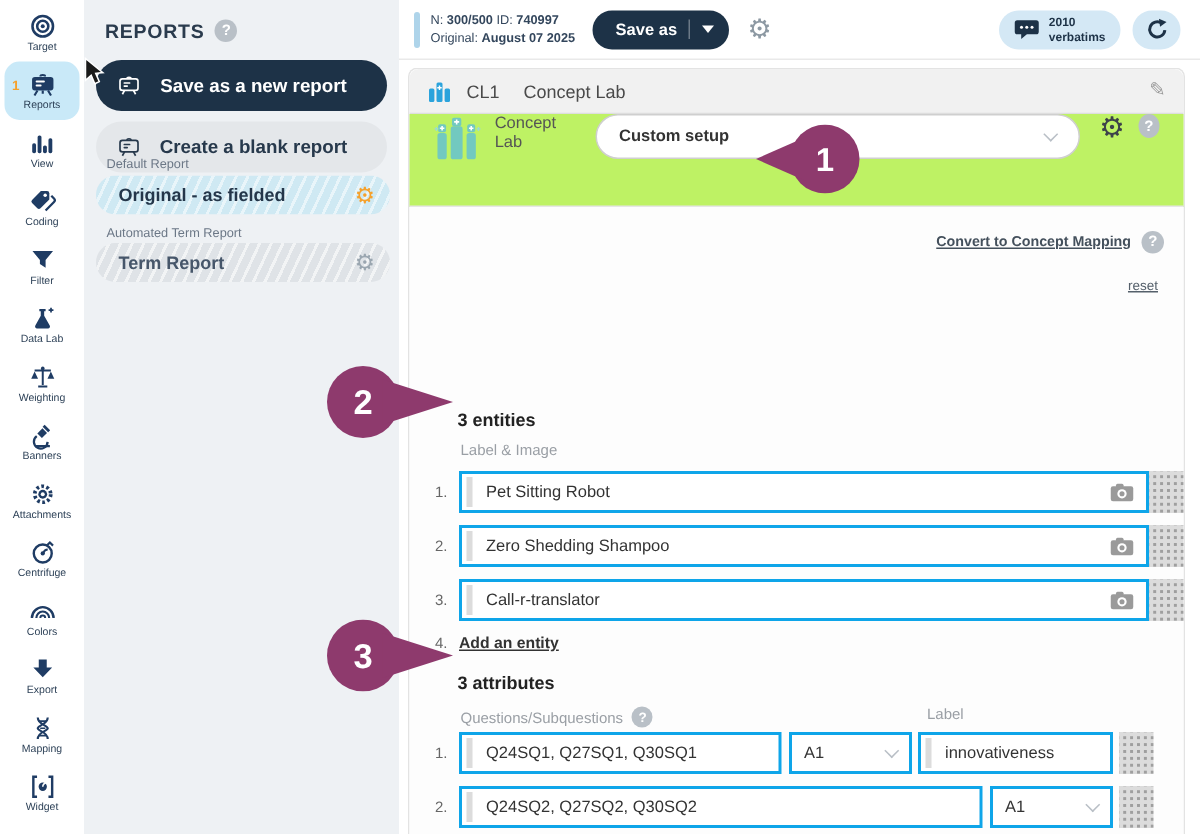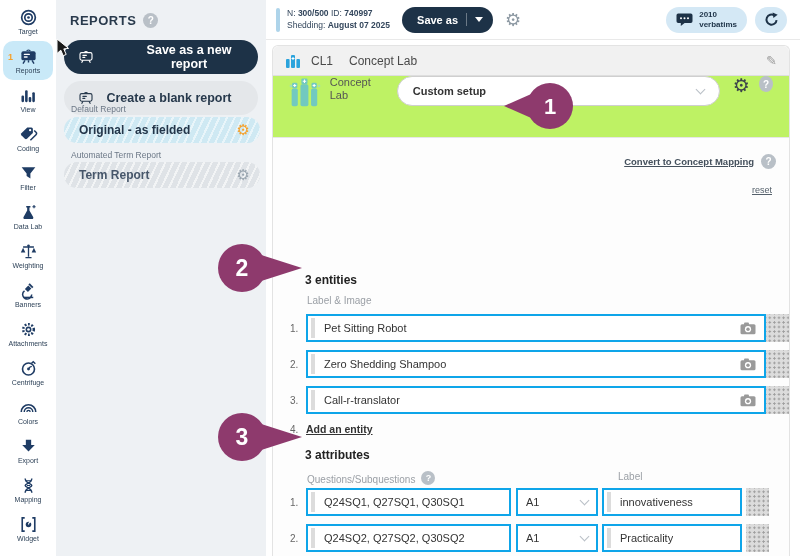--- a/index.html
+++ b/index.html
@@ -17,21 +17,21 @@
   
   .panel { position:absolute; left:56px; top:0; width:210px; height:556px; background:#eef1f4; z-index:2; }
   .panel-title-row { position:absolute; left:14px; top:13px; display:flex; align-items:center; gap:7px; }
   .panel-title { font-size:13px; font-weight:bold; color:#2a3b4d; letter-spacing:.5px; }
   .help { border-radius:50%; background:#b9c0c7; color:#fff; font-weight:bold; display:inline-flex; align-items:center; justify-content:center; }
   .help.h15 { width:15px; height:15px; font-size:10px; }
   .help.h14 { width:14px; height:14px; font-size:9px; }
   .help.h16 { width:16px; height:16px; font-size:10px; }
   .rbtn { position:absolute; left:8px; width:194px; height:34px; border-radius:18px; display:flex; align-items:center; padding:0 14px; cursor:pointer; }
   .rbtn .txt { flex:1; text-align:center; font-size:12.5px; font-weight:bold; }
-  .rbtn-dark { top:40px; background:#1d3247; color:#fff;gap:40px; }
+  .rbtn-dark { top:40px; background:#1d3247; color:#fff; }
   .rbtn-light { top:81px; background:#e4e7ea; color:#27394c; }
   .sec-label { position:absolute; left:15px; font-size:8.5px; color:#6b7786; }
   .pill { position:absolute; left:8px; width:196px; height:26px; border-radius:14px; display:flex; align-items:center; padding:0 10px 0 15px; font-size:12px; font-weight:bold; }
   .pill-cyan { top:117px; color:#24364a;
     background:repeating-linear-gradient(115deg, rgba(255,255,255,.55) 0 2px, rgba(0,0,0,0) 2px 7px), #cfe9f3; }
   .pill-gray { top:162px; color:#46566a;
     background:repeating-linear-gradient(115deg, rgba(255,255,255,.6) 0 2px, rgba(0,0,0,0) 2px 7px), #dfe3e7; }
   .gear { font-family:"DejaVu Sans", sans-serif; line-height:1; }
   .gear-orange { color:#f5a12c; font-size:15px; margin-left:auto; }
   .gear-muted { color:#9aa6b0; font-size:15px; margin-left:auto; }
@@ -80,21 +80,21 @@
   .ibox .leftbar { width:4px; height:20px; background:#dcdcdc; margin-left:3px; flex:none; }
   .ibox .itxt { font-size:11px; color:#333; margin-left:9px; white-space:nowrap; overflow:hidden; }
   .ibox.grow { flex:1; }
   .cam { margin-left:auto; margin-right:8px; flex:none; cursor:pointer; }
   .handle { width:23px; height:28px; background:#dcdcdc; flex:none; cursor:grab;
     background-image:radial-gradient(#9f9f9f 1px, rgba(0,0,0,0) 1.2px); background-size:4.6px 4.6px; background-position:1.5px 1.5px; }
   .add-row { position:absolute; left:17px; display:flex; align-items:center; }
   .add-link { font-size:10.5px; font-weight:bold; color:#333; text-decoration:underline; cursor:pointer; }
   .codebox { width:82px; margin-left:5px; padding:0 8px; cursor:pointer; }
   .codebox .ctxt { font-size:11px; color:#333; }
-  .labelbox { width:140px; margin-left:4px; }
+  .labelbox { width:130px; margin-left:4px; }
   .attr-handle { margin-left:4px; }
 
   
   .ann { position:absolute; z-index:40; }
   .ann svg text { font-family:"Liberation Sans", sans-serif; font-weight:bold; fill:#fff; }
   .cursor { position:absolute; left:56px; top:38px; z-index:50; }
 </style>
 </head>
 <body>
 
@@ -250,21 +250,21 @@
       <span>Term Report</span>
       <span class="gear gear-muted">⚙</span>
     </div>
   </aside>
 
   <main class="main">
     <div class="topbar">
       <div class="accent-bar"></div>
       <div class="meta">
         <div><span>N:</span> <b>300/500</b> <span>ID:</span> <b>740997</b></div>
-        <div><span>Shedding:</span> <b>August 07 2025</b></div>
+        <div><span>Original:</span> <b>August 07 2025</b></div>
       </div>
       <div class="saveas">
         <span class="txt">Save as</span>
         <span class="div"></span>
         <span class="tri-down"></span>
       </div>
       <span class="gear gear-gray top-gear">⚙</span>
       <div class="right-group">
         <div class="verb-badge">
           <svg width="17" height="14" viewBox="0 0 17 14">
@@ -413,24 +413,20 @@
         </div>
         <div class="row" style="top:386px; right:20px">
           <span class="row-num">2.</span>
           <div class="ibox grow">
             <span class="leftbar"></span>
             <span class="itxt">Q24SQ2, Q27SQ2, Q30SQ2</span>
           </div>
           <div class="ibox codebox">
             <span class="ctxt">A1</span>
             <span class="chev"></span>
-          </div>
-          <div class="ibox labelbox">
-            <span class="leftbar"></span>
-            <span class="itxt">Practicality</span>
           </div>
           <span class="handle attr-handle"></span>
         </div>
 
       </div>
     </section>
   </main>
 
   <div class="ann" style="left:504px; top:83px; width:70px; height:46px">
     <svg width="70" height="46" viewBox="0 0 70 46">

